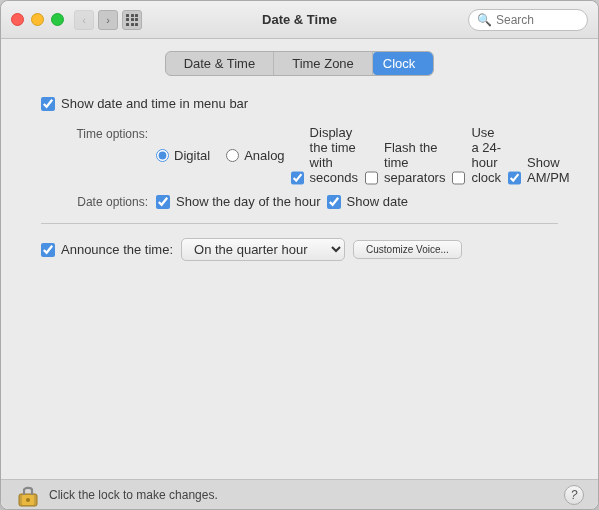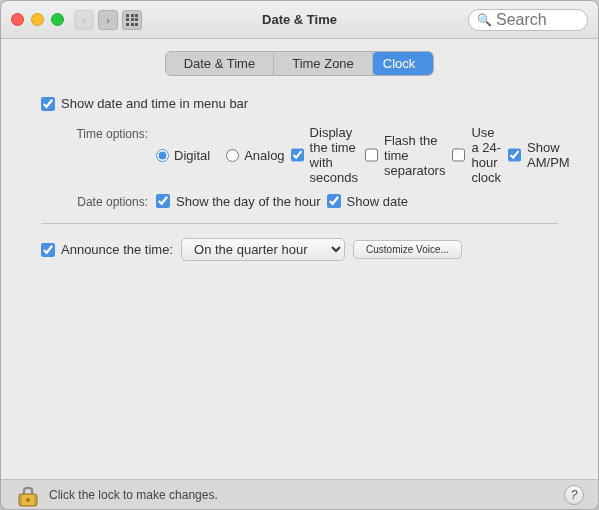--- a/index.html
+++ b/index.html
@@ -110,21 +110,21 @@
       border: 1px solid #c0c0c0;
       border-radius: 12px;
       padding: 2px 8px;
       width: 120px;
       height: 22px;
     }
 
     .search-box input {
       border: none;
       background: transparent;
-      font-size: 16px;
+      font-size: 12px;
       color: #8b5cf6;
       outline: none;
       width: 100%;
     }
 
     .search-icon-span {
       color: #999;
       font-size: 12px;
       margin-right: 4px;
     }
@@ -227,21 +227,21 @@
       cursor: pointer;
       font-size: 13px;
     }
 
     .radio-label input[type="radio"] {
       accent-color: #4a90e2;
     }
 
     .check-row {
       display: flex;
-      align-items: center;
+      align-items: flex-end;
       gap: 6px;
       cursor: pointer;
       font-size: 13px;
     }
 
     .check-row input[type="checkbox"] {
       width: 14px;
       height: 14px;
       accent-color: #4a90e2;
     }

